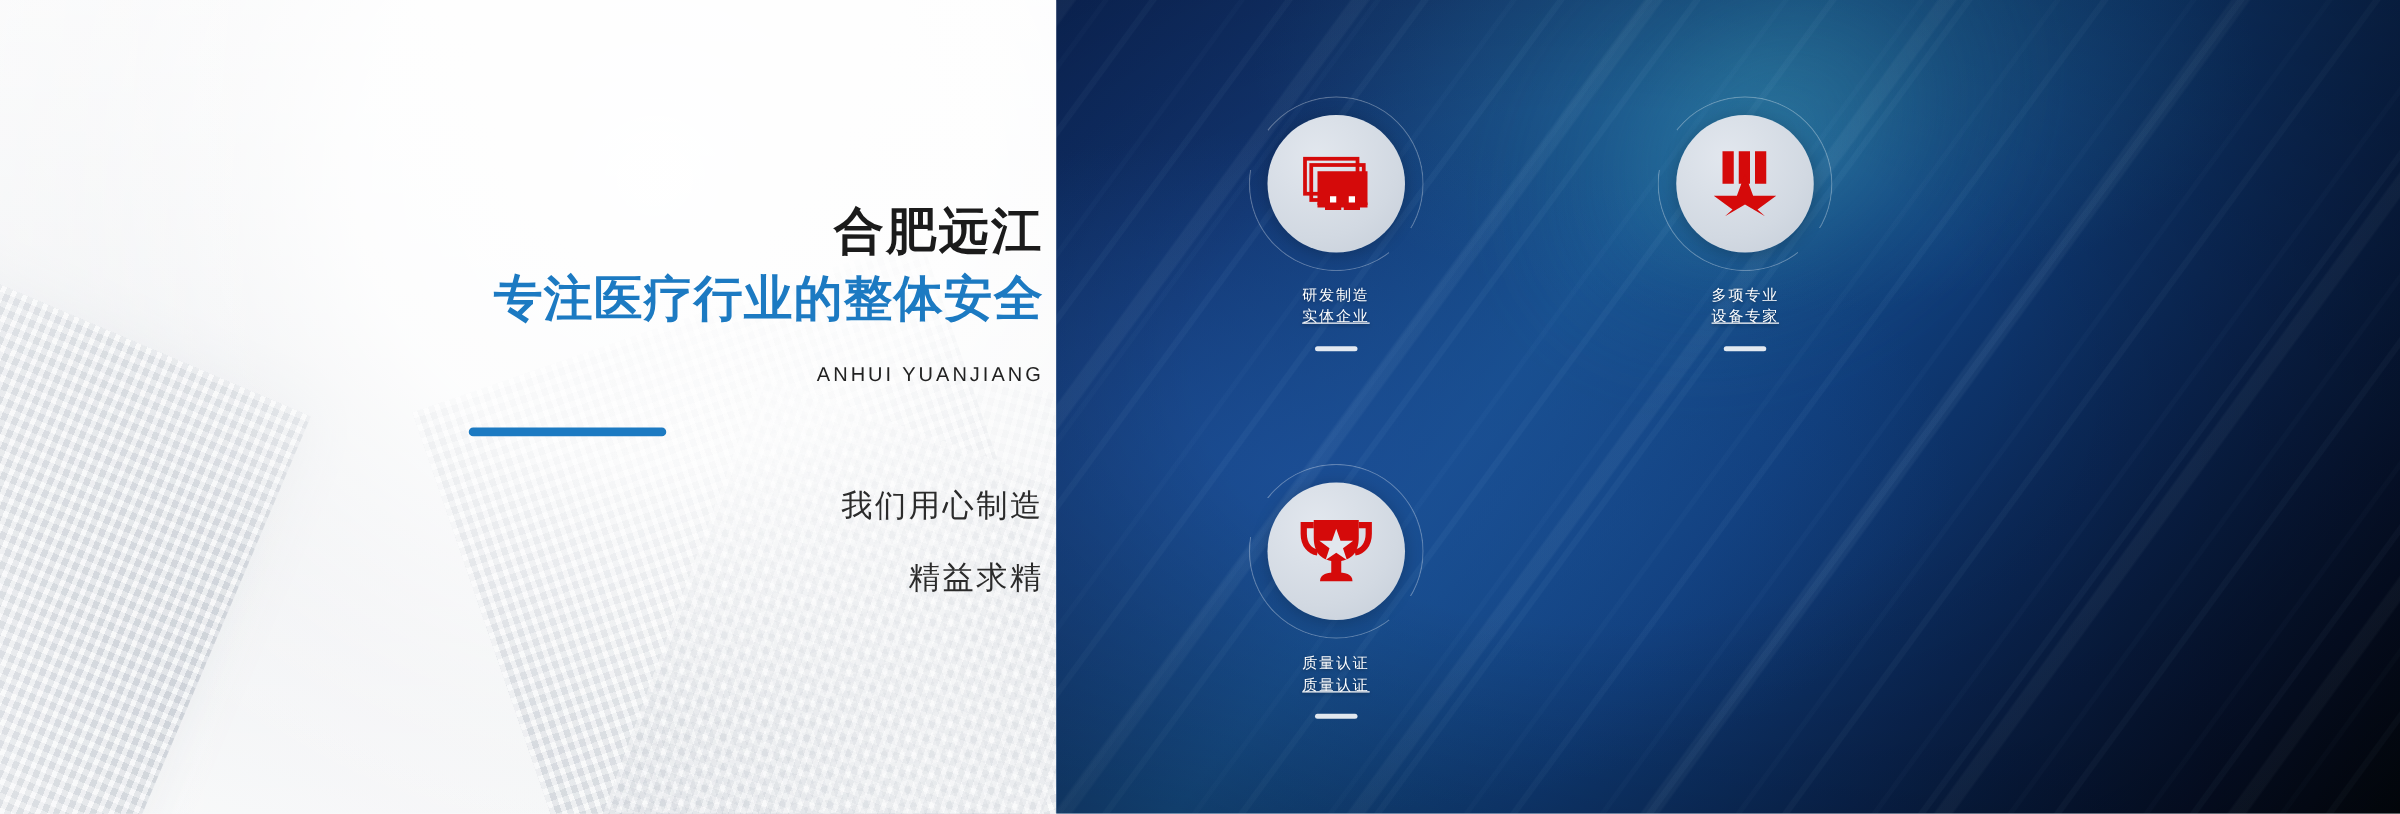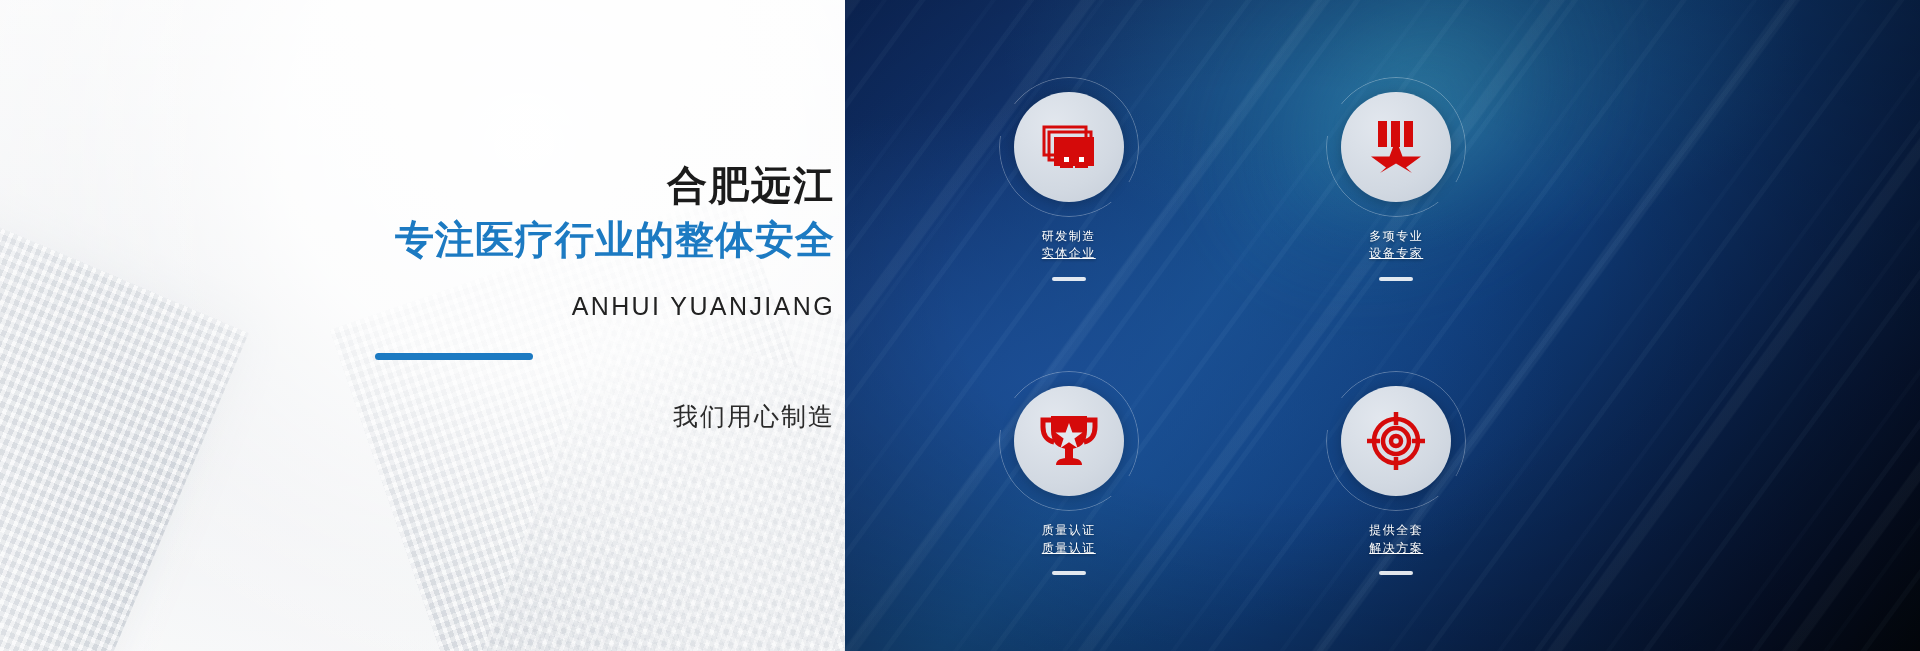--- a/index.html
+++ b/index.html
@@ -41,21 +41,21 @@
        linear-gradient(to bottom, rgba(255,255,255,.55), rgba(255,255,255,.12) 45%, rgba(255,255,255,.30)); }
   .haze2 { position:absolute; inset:0;
      background:linear-gradient(95deg, rgba(255,255,255,.45) 0%, rgba(255,255,255,.05) 25%, rgba(255,255,255,.0) 50%, rgba(255,255,255,.45) 88%); }
 
   .left-content { position:absolute; left:375px; top:162px; width:460px; z-index:6; }
 
   .title-cn { font-size:40px; font-weight:bold; color:#1b1b1b; letter-spacing:2px;
      line-height:1.18; white-space:nowrap; }
   .title-sub-cn { font-size:39px; font-weight:bold; color:#1c7ac2; letter-spacing:1px;
      line-height:1.3; white-space:nowrap; margin-top:6px; }
-  .title-en { font-size:25px; color:#222; letter-spacing:2.4px; margin-top:26px;
+  .title-en { font-size:16px; color:#222; letter-spacing:2.4px; margin-top:26px;
      font-weight:400; white-space:nowrap; }
   .divider { width:158px; height:7px; border-radius:4px; background:#1c7ac2; margin-top:32px; }
 
   .taglines { margin-top:44px; }
   .tagline { font-size:25px; color:#2b2b2b; letter-spacing:2px; line-height:1; margin-bottom:32px; }
   .tagline:last-child { margin-bottom:0; }
 
   
   .right-panel { position:relative; width:1075px; height:651px; overflow:hidden;
      background:
@@ -123,20 +123,21 @@
     <div class="haze"></div>
     <div class="haze2"></div>
 
     <div class="left-content">
       <div class="title-cn">合肥远江</div>
       <div class="title-sub-cn">专注医疗行业的整体安全</div>
       <div class="title-en">ANHUI YUANJIANG</div>
       <div class="divider"></div>
       <div class="taglines">
         <div class="tagline">我们用心制造</div>
+        <div class="tagline">精益求精</div>
       </div>
     </div>
   </div>
 
   <div class="right-panel">
     <div class="glow-teal"></div>
     <div class="streaks"></div>
     <div class="streaks2"></div>
     <div class="vignette"></div>
 
@@ -198,37 +199,16 @@
             </svg>
           </div>
         </div>
         <div class="feature-label">
           <span class="l1">质量认证</span>
           <span class="l2">质量认证</span>
         </div>
         <div class="label-rule"></div>
       </div>
 
-      <div class="feature">
-        <div class="icon-wrap">
-          <div class="icon-ring-2"></div>
-          <div class="icon-disc">
-            <svg width="60" height="60" viewBox="0 0 60 60">
-              <circle cx="30" cy="30" r="22" fill="none" stroke="#d50a0a" stroke-width="4.5"></circle>
-              <circle cx="30" cy="30" r="13" fill="none" stroke="#d50a0a" stroke-width="4.5"></circle>
-              <circle cx="30" cy="30" r="5" fill="none" stroke="#d50a0a" stroke-width="4.5"></circle>
-              <line x1="30" y1="1" x2="30" y2="14" stroke="#d50a0a" stroke-width="4.5"></line>
-              <line x1="30" y1="46" x2="30" y2="59" stroke="#d50a0a" stroke-width="4.5"></line>
-              <line x1="1" y1="30" x2="14" y2="30" stroke="#d50a0a" stroke-width="4.5"></line>
-              <line x1="46" y1="30" x2="59" y2="30" stroke="#d50a0a" stroke-width="4.5"></line>
-            </svg>
-          </div>
-        </div>
-        <div class="feature-label">
-          <span class="l1">提供全套</span>
-          <span class="l2">解决方案</span>
-        </div>
-        <div class="label-rule"></div>
-      </div>
 
     </div>
   </div>
 </div>
 
 </body></html>

